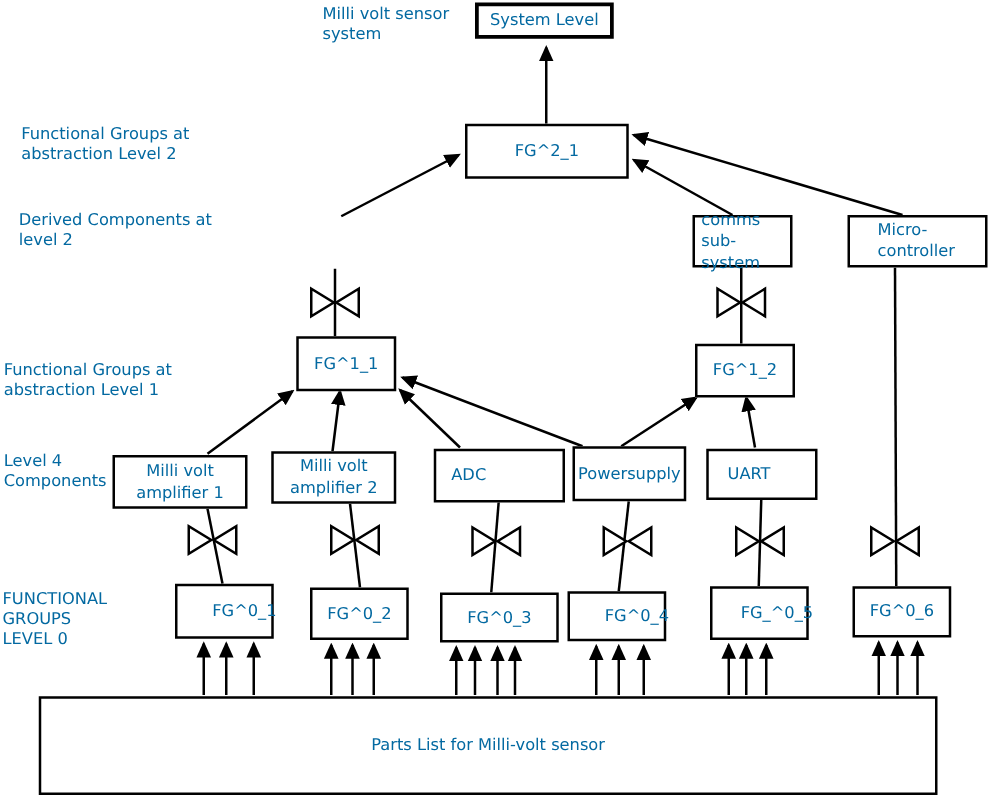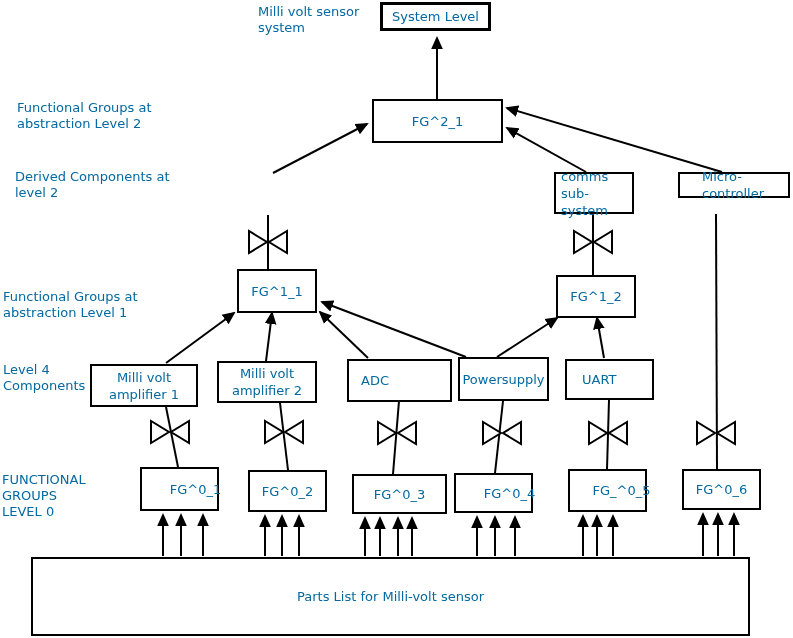--- a/index.html
+++ b/index.html
@@ -110,21 +110,21 @@
 Components</div>
   <div class="annot" style="left:2px;top:472px;">FUNCTIONAL
  GROUPS
  LEVEL 0</div>
 
   <div class="node" style="left:380px;top:2px;width:111px;height:29px;border-width:3px;">System Level</div>
   <div class="node" style="left:372px;top:99px;width:131px;height:44px;">FG^2_1</div>
 
   <div class="node left" style="left:554px;top:172px;width:80px;height:42px;padding-left:5px;">comms
 sub-system</div>
-  <div class="node left" style="left:678px;top:172px;width:112px;height:26px;padding-left:22px;">Micro-
+  <div class="node left" style="left:678px;top:172px;width:112px;height:42px;padding-left:22px;">Micro-
 controller</div>
 
   <div class="node" style="left:237px;top:269px;width:80px;height:44px;">FG^1_1</div>
   <div class="node" style="left:556px;top:275px;width:80px;height:43px;">FG^1_2</div>
 
   <div class="node" style="left:90px;top:364px;width:108px;height:43px;">Milli volt
 amplifier 1</div>
   <div class="node" style="left:217px;top:361px;width:100px;height:42px;">Milli volt
 amplifier 2</div>
   <div class="node left" style="left:347px;top:359px;width:105px;height:43px;padding-left:12px;">ADC</div>

